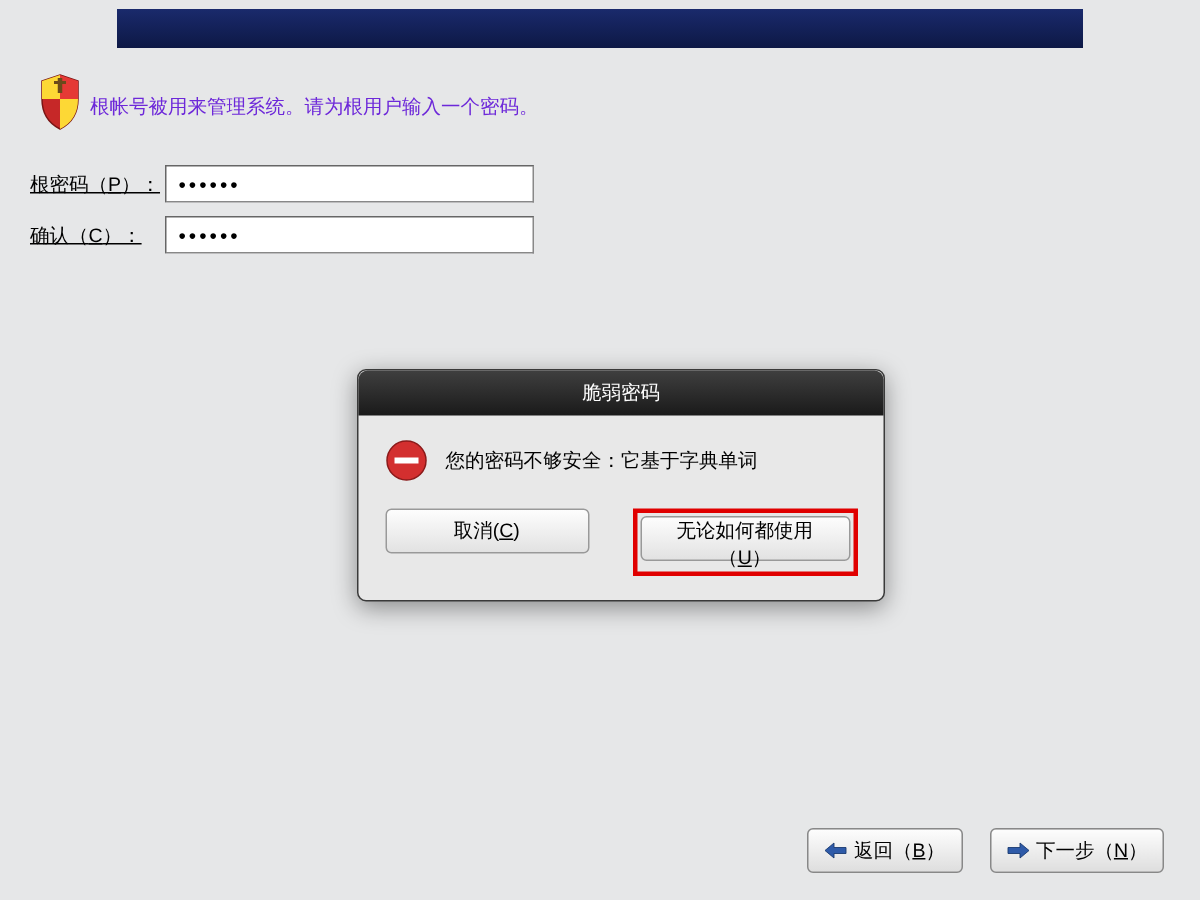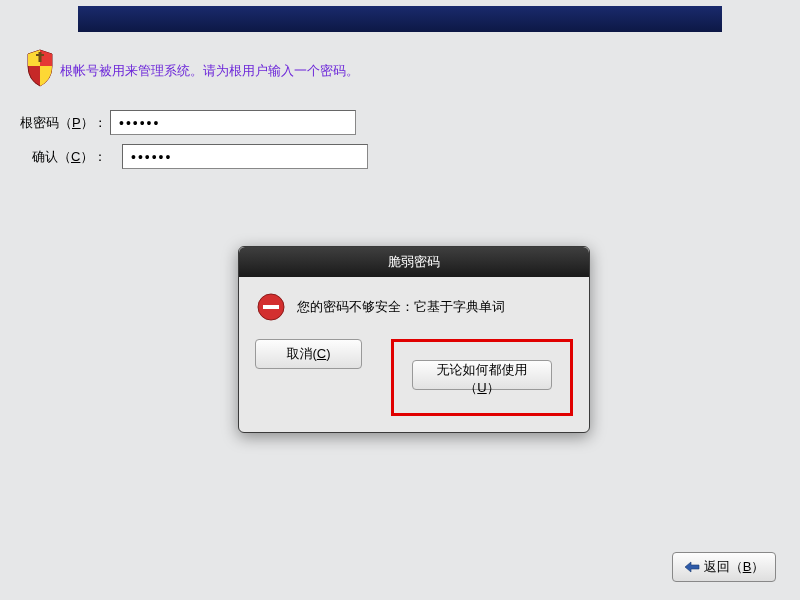--- a/index.html
+++ b/index.html
@@ -32,25 +32,26 @@
       top: 62px;
       left: 60px;
       color: #6d28d9;
     }
     .form-row {
       position: absolute;
       display: flex;
       align-items: center;
     }
     .form-row.row1 { top: 110px; left: 20px; }
-    .form-row.row2 { top: 144px; left: 32px; }
+    .form-row.row2 { top: 144px; left: 20px; }
     .form-label {
       width: 90px;
       text-align: left;
       color: #000;
+      text-decoration: underline;
     }
     .form-label u { text-decoration: underline; }
     .password-input {
       width: 246px;
       height: 25px;
       border: 1px solid #888;
       border-top-color: #666;
       border-left-color: #666;
       background: #fff;
       padding: 0 8px;
@@ -106,21 +107,21 @@
       font-size: 13px;
       cursor: pointer;
       padding: 0 12px;
     }
     .dlg-btn.cancel { width: 136px; }
     .dlg-btn.use-anyway {
       width: 140px;
     }
     .highlight-box {
       border: 3px solid #e00000;
-      padding: 18px;
+      padding: 2px;
       display: inline-block;
     }
     .bottom-buttons {
       position: absolute;
       bottom: 18px;
       right: 24px;
       display: flex;
       gap: 18px;
     }
     .nav-btn {
@@ -189,13 +190,21 @@
 
 <div class="bottom-buttons">
   <button class="nav-btn">
     <span class="arrow-icon">
       <svg viewBox="0 0 16 12">
           <path d="M7 1 L1 6 L7 11 L7 8 L15 8 L15 4 L7 4 Z" fill="#2e5aa8" stroke="#1a3a70" stroke-width="0.6"></path>
         </svg>
     </span>
     <span><span>返回（</span><u>B</u><span>）</span></span>
   </button>
+  <button class="nav-btn">
+    <span class="arrow-icon">
+      <svg viewBox="0 0 16 12">
+          <path d="M9 1 L15 6 L9 11 L9 8 L1 8 L1 4 L9 4 Z" fill="#2e5aa8" stroke="#1a3a70" stroke-width="0.6"></path>
+        </svg>
+    </span>
+    <span><span>下一步（</span><u>N</u><span>）</span></span>
+  </button>
 </div>
 
 </body></html>

